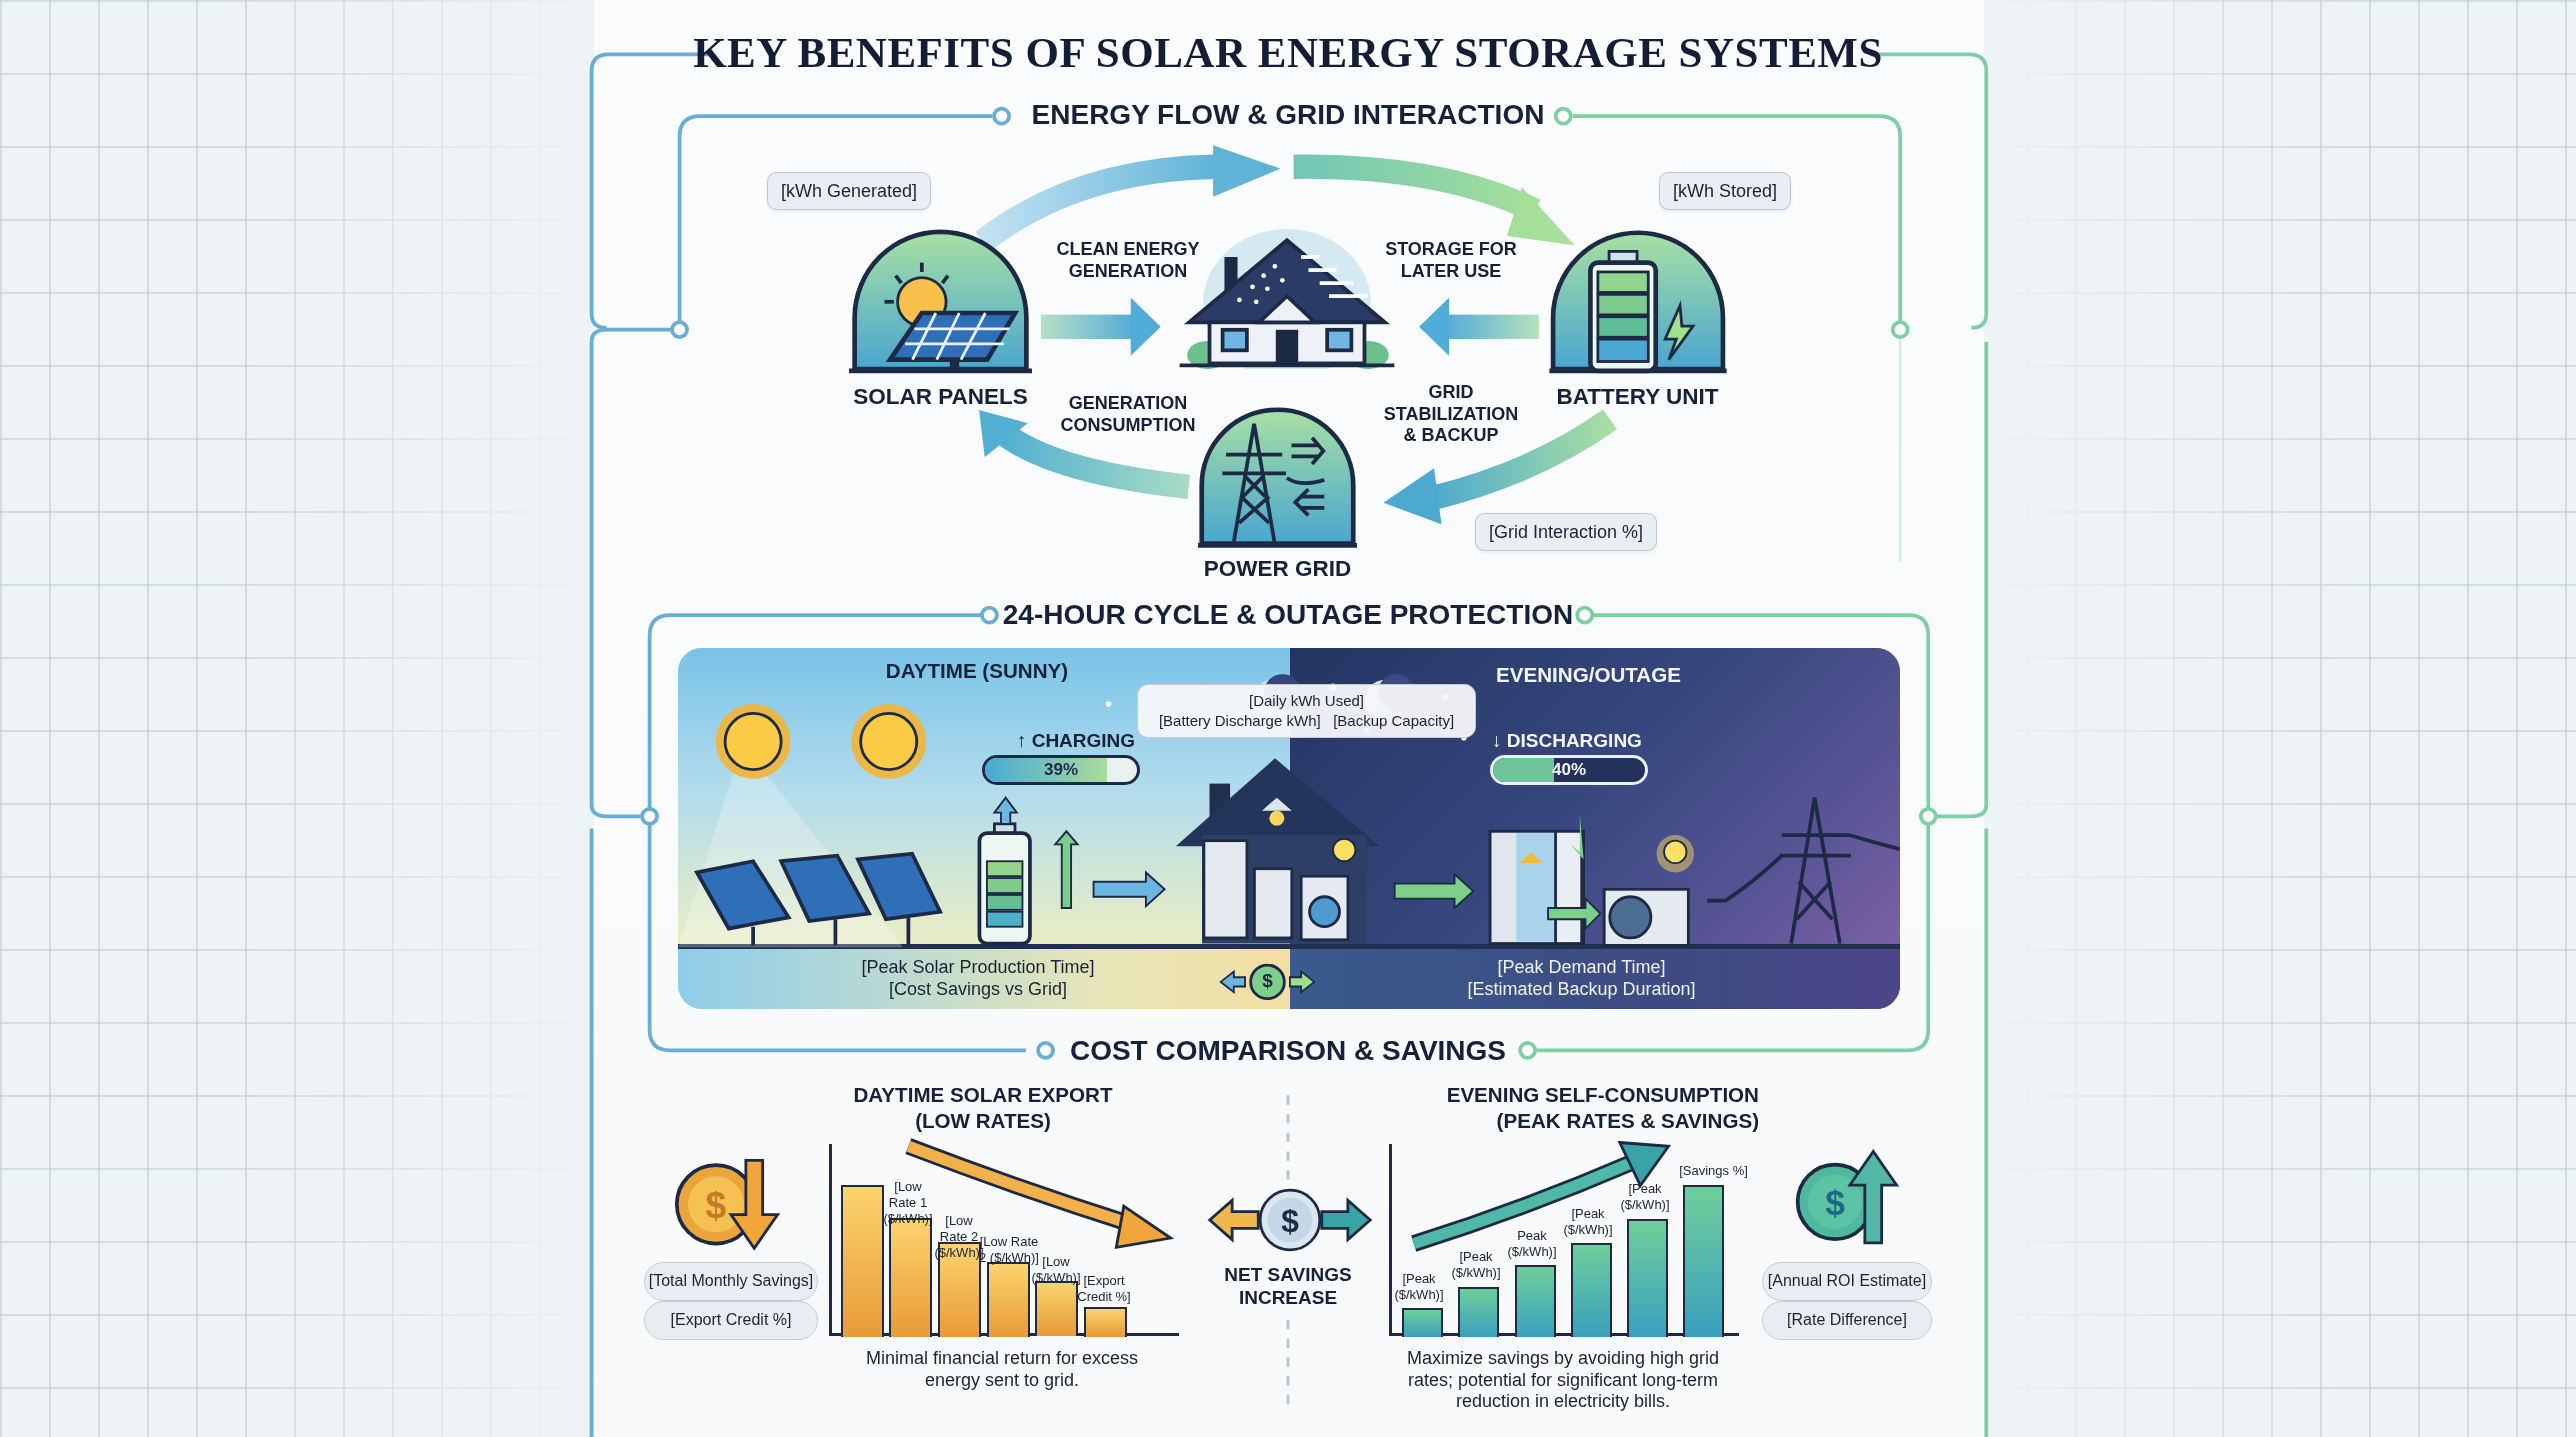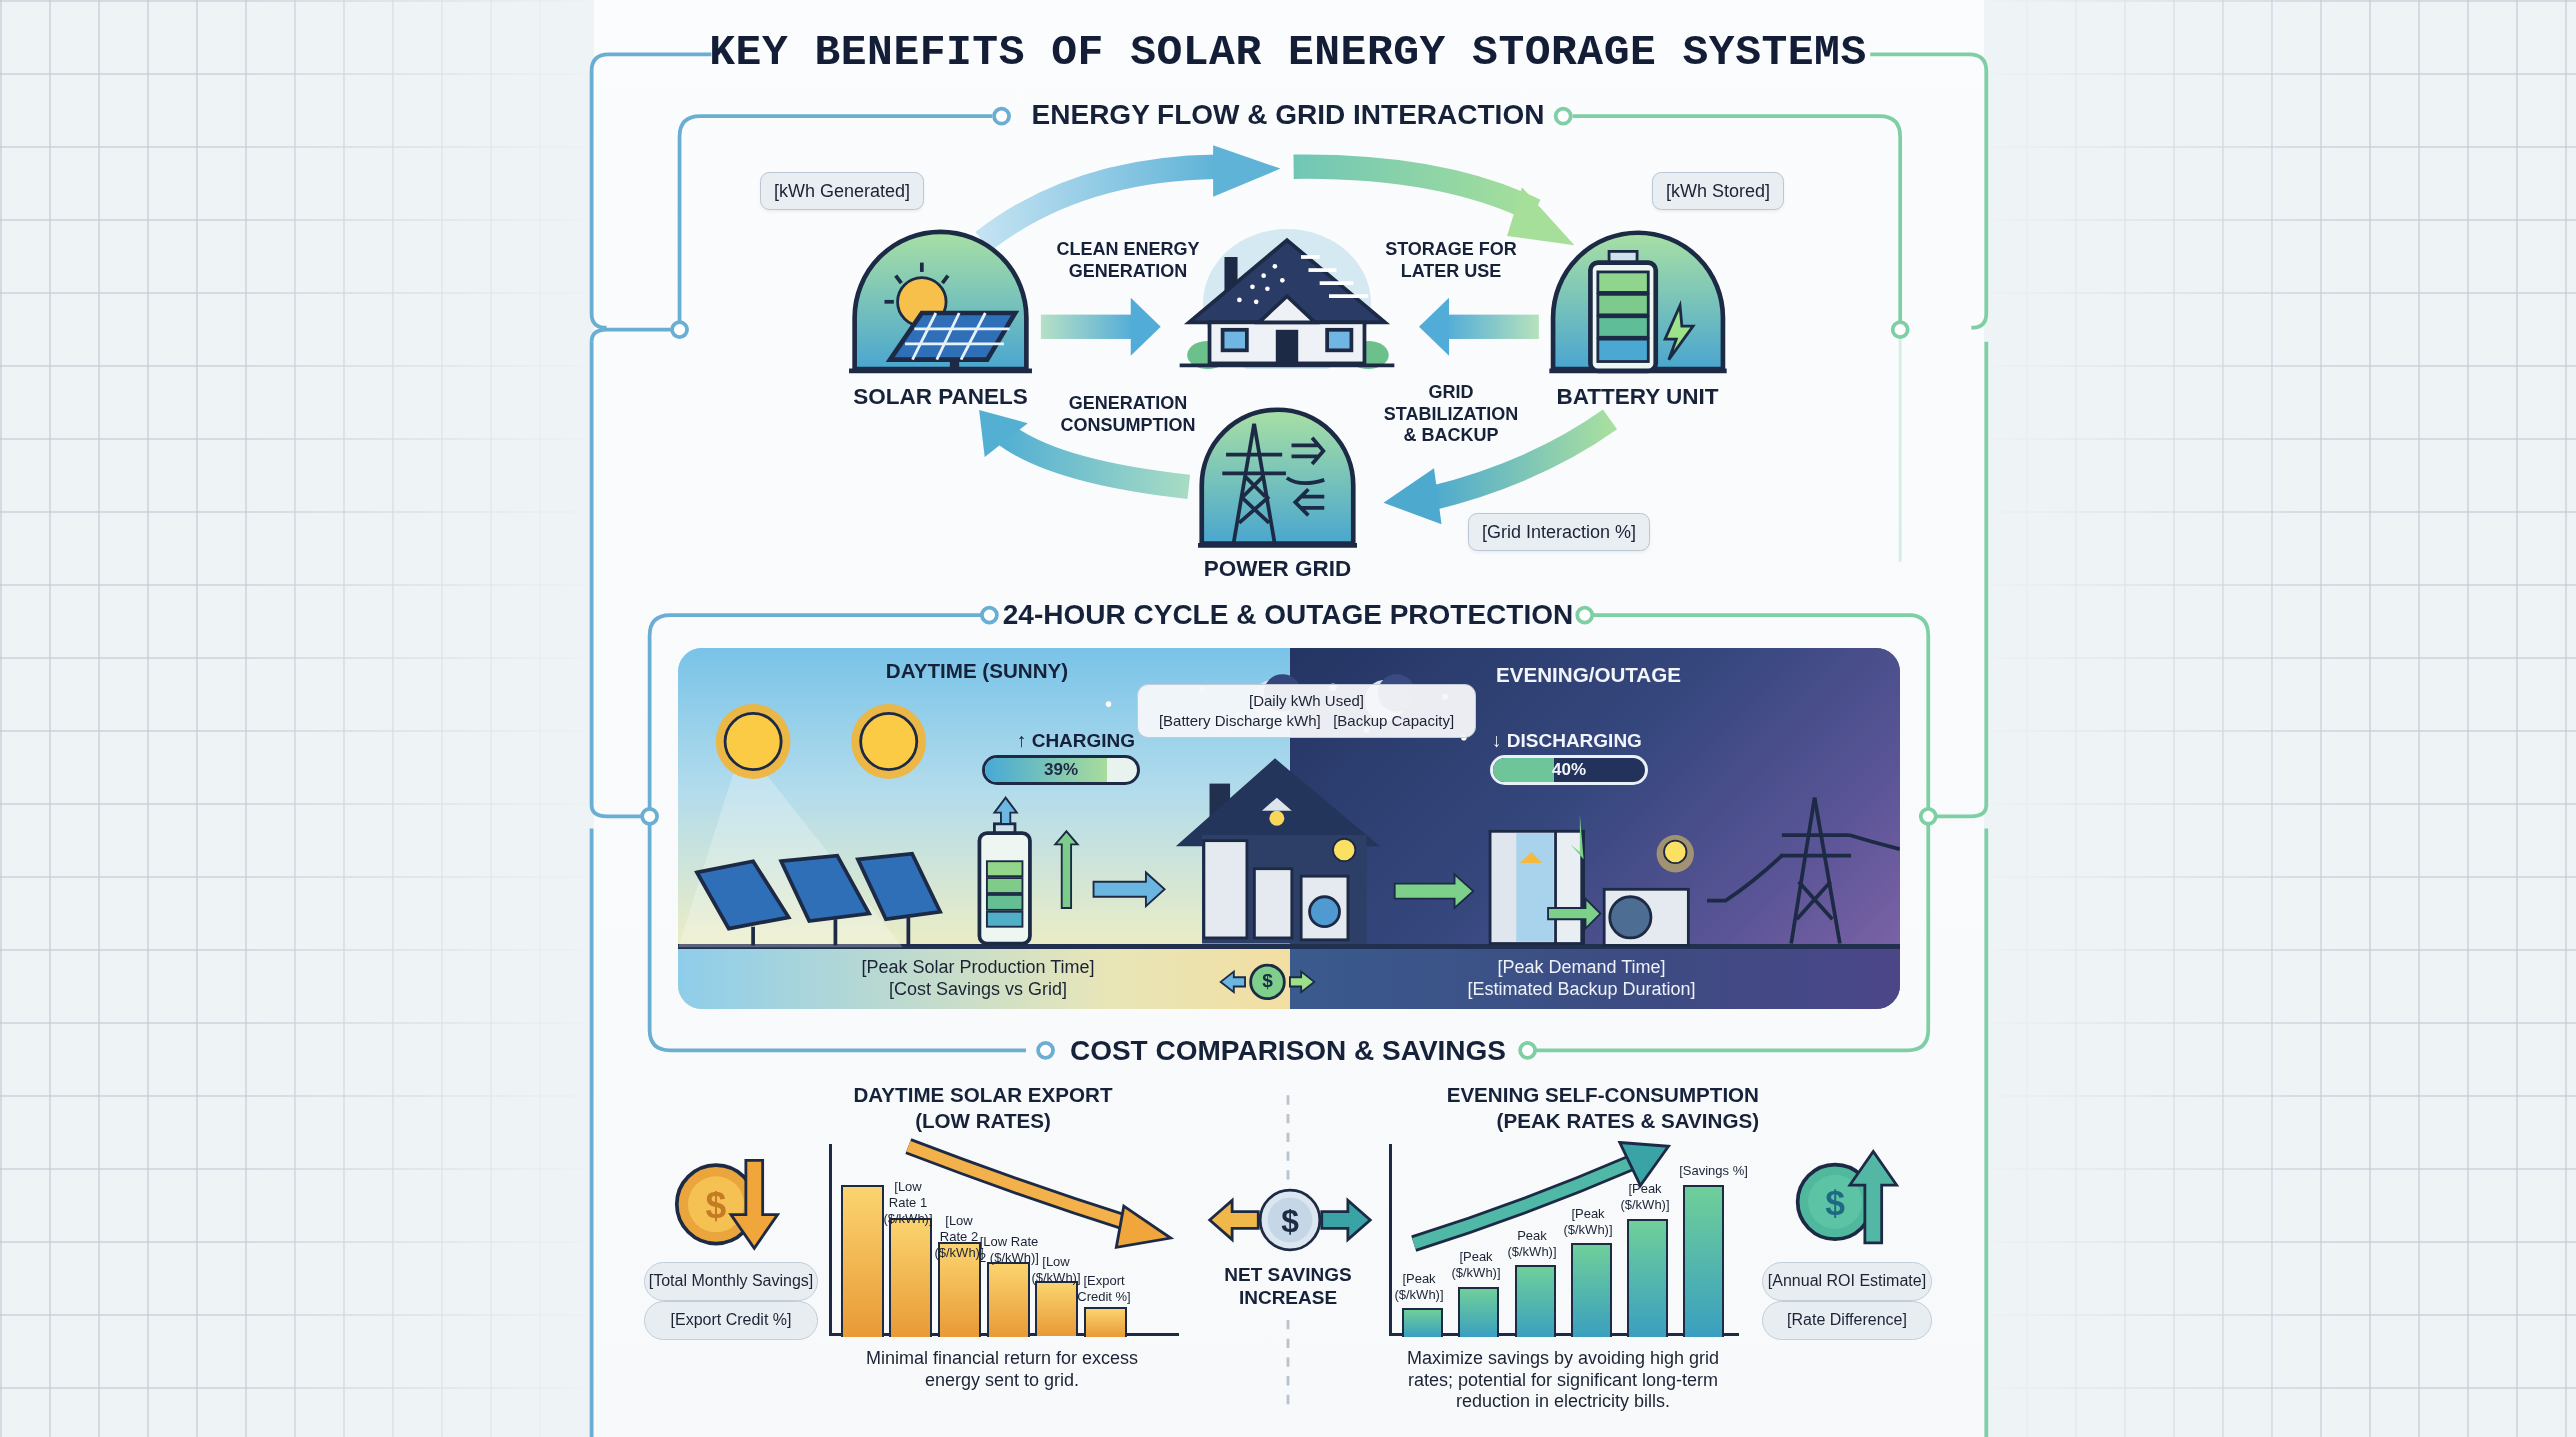--- a/index.html
+++ b/index.html
@@ -18,32 +18,32 @@
   }
   .grid-left { left:0; -webkit-mask-image:linear-gradient(to right, #000 40%, transparent 100%); mask-image:linear-gradient(to right, #000 40%, transparent 100%); }
   .grid-right { right:0; -webkit-mask-image:linear-gradient(to left, #000 40%, transparent 100%); mask-image:linear-gradient(to left, #000 40%, transparent 100%); }
   .sheet {
     position:absolute; left:594px; top:0; width:1390px; height:1438px;
     background:linear-gradient(to bottom, #fbfcfd, #f7f9fb);
   }
   .abs { position:absolute; }
   .title {
     position:absolute; left:0; width:2576px; top:28px; text-align:center;
-    font-family:Liberation Mono, monospace; font-weight:bold; font-size:43px;
+    font-family:Liberation Serif, serif; font-weight:bold; font-size:43px;
     letter-spacing:0.5px; color:#131d36;
   }
   .sec-title {
     position:absolute; left:0; width:2576px; text-align:center;
     font-family:"Liberation Sans", sans-serif; font-weight:bold; font-size:28px; color:#16213a;
   }
   .caps { font-family:"Liberation Sans", sans-serif; font-weight:bold; text-transform:uppercase; color:#16213a; }
   .callout {
     position:absolute; background:#e9eef3; border:1.9px solid #b9c6d3; border-radius:9.4px;
     font-family:"Liberation Sans", sans-serif; font-size:18px; color:#1b2335; text-align:center;
-    padding:7.5px 13px; box-shadow:0 1.9px 3.7px rgba(0,0,0,0.06);
+    padding:7.5px 13px; box-shadow:0 1.9px 3.7px rgba(0,0,0,0.06);margin-left:7px;
   }
   .pill {
     position:absolute; background:#e8edf2; border:1.9px solid #c2ced9; border-radius:20.6px;
     font-family:"Liberation Sans", sans-serif; font-size:16px; color:#1b2335; text-align:center;
     padding:9.4px 0;
   }
   .node-label { position:absolute; font-family:Liberation Sans, sans-serif; font-weight:bold; font-size:22.5px; text-align:center; color:#16213a; }
   .flow-label { position:absolute; font-family:"Liberation Sans", sans-serif; font-weight:bold; font-size:18px; text-align:center; line-height:21.5px; color:#16213a; }
   .panel24 {
     position:absolute; left:678px; top:648px; width:1222px; height:361px; border-radius:24px; overflow:hidden;

